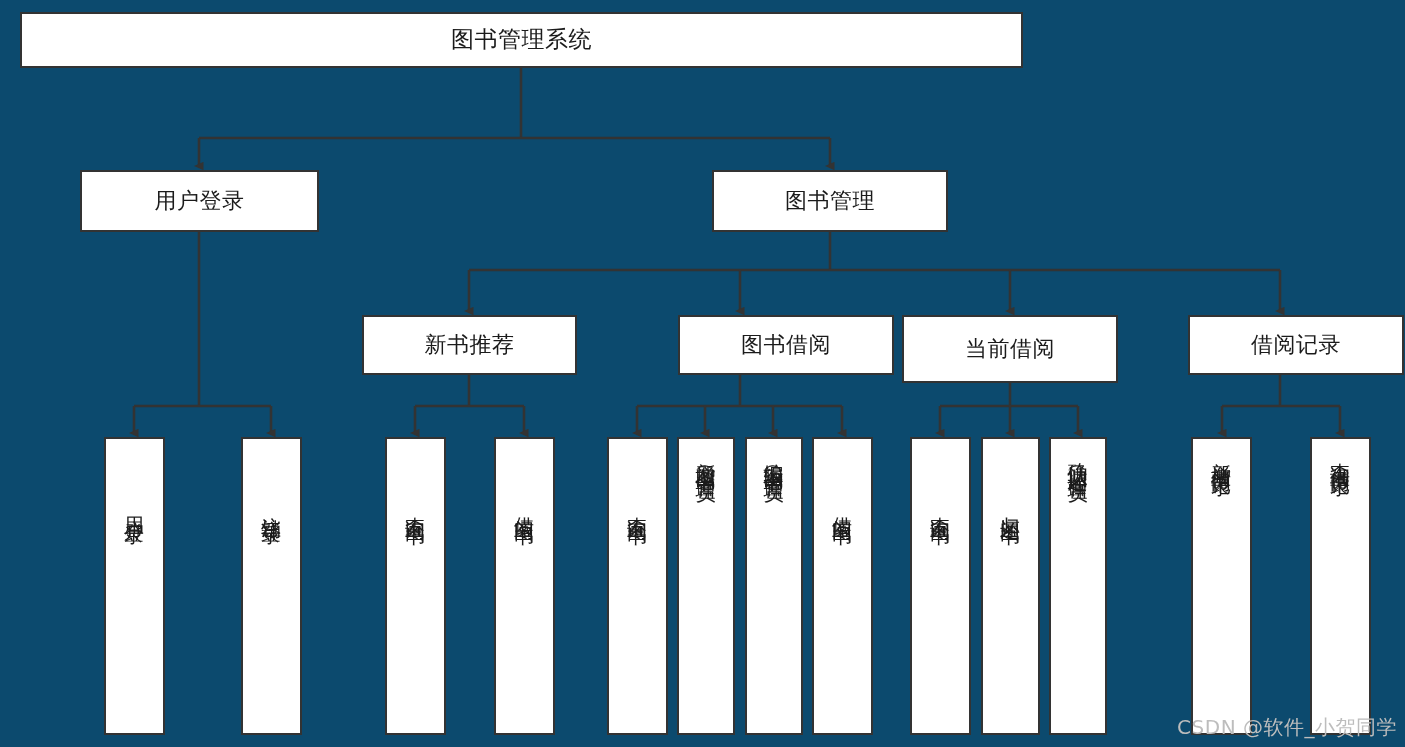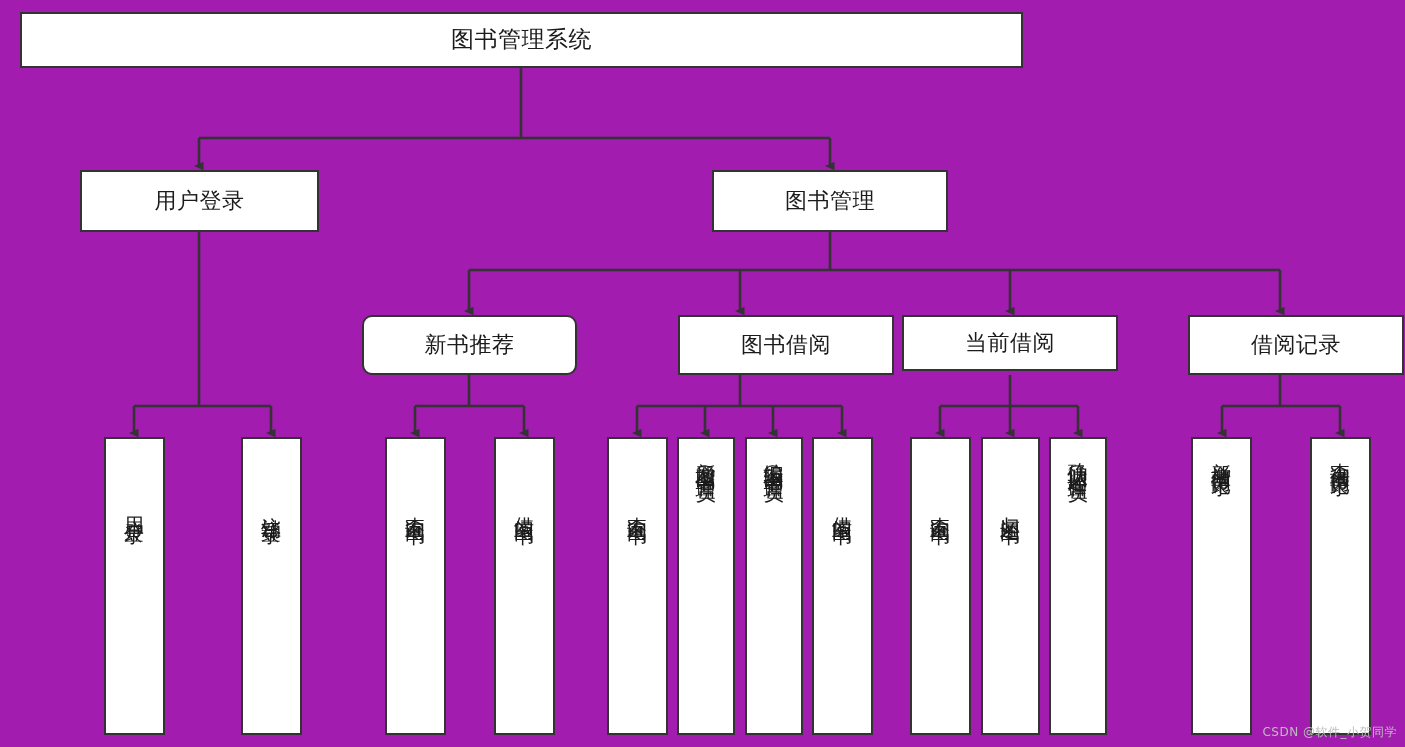--- a/index.html
+++ b/index.html
@@ -4,21 +4,21 @@
 <style>
   html, body {
     margin: 0;
     padding: 0;
     background: #ffffff;
   }
   #canvas {
     position: relative;
     width: 1405px;
     height: 747px;
-    background: #a21caf;
+    background: #0c4a6e;
     font-family: "DejaVu Sans", "Liberation Sans", sans-serif;
     overflow: hidden;
   }
   svg.connectors {
     position: absolute;
     left: 0;
     top: 0;
     width: 1405px;
     height: 747px;
     pointer-events: none;
@@ -62,21 +62,21 @@
   .node.v.mid .lbl {
     margin-top: 62px;
   }
   .node.v.top .lbl {
     margin-top: 8px;
   }
   .watermark {
     position: absolute;
     right: 8px;
     bottom: 6px;
-    font-size: 12px;
+    font-size: 20px;
     color: #bdbdbd;
     white-space: nowrap;
     letter-spacing: 0.5px;
   }
 </style>
 </head>
 <body>
 
 <div id="canvas">
 
@@ -135,27 +135,27 @@
     <span class="lbl">图书管理系统</span>
   </div>
 
   <div class="node h" style="left:80px; top:170px; width:239px; height:62px;">
     <span class="lbl">用户登录</span>
   </div>
   <div class="node h" style="left:712px; top:170px; width:236px; height:62px;align-items:center;">
     <span class="lbl">图书管理</span>
   </div>
 
-  <div class="node h" style="left:362px; top:315px; width:215px; height:60px;border-radius:10px;">
+  <div class="node h" style="left:362px; top:315px; width:215px; height:60px;">
     <span class="lbl">新书推荐</span>
   </div>
   <div class="node h" style="left:632px; top:315px; width:216px; height:60px;margin-left:46px;">
     <span class="lbl">图书借阅</span>
   </div>
-  <div class="node h" style="left:902px; top:315px; width:216px; height:56px;">
+  <div class="node h" style="left:902px; top:315px; width:216px; height:68px;">
     <span class="lbl">当前借阅</span>
   </div>
   <div class="node h" style="left:1172px; top:315px; width:216px; height:60px;margin-left:16px;">
     <span class="lbl">借阅记录</span>
   </div>
 
   <div class="node v mid" style="left:104px; top:437px; width:61px; height:298px;">
     <span class="lbl">用户登录</span>
   </div>
   <div class="node v mid" style="left:241px; top:437px; width:61px; height:298px;">

